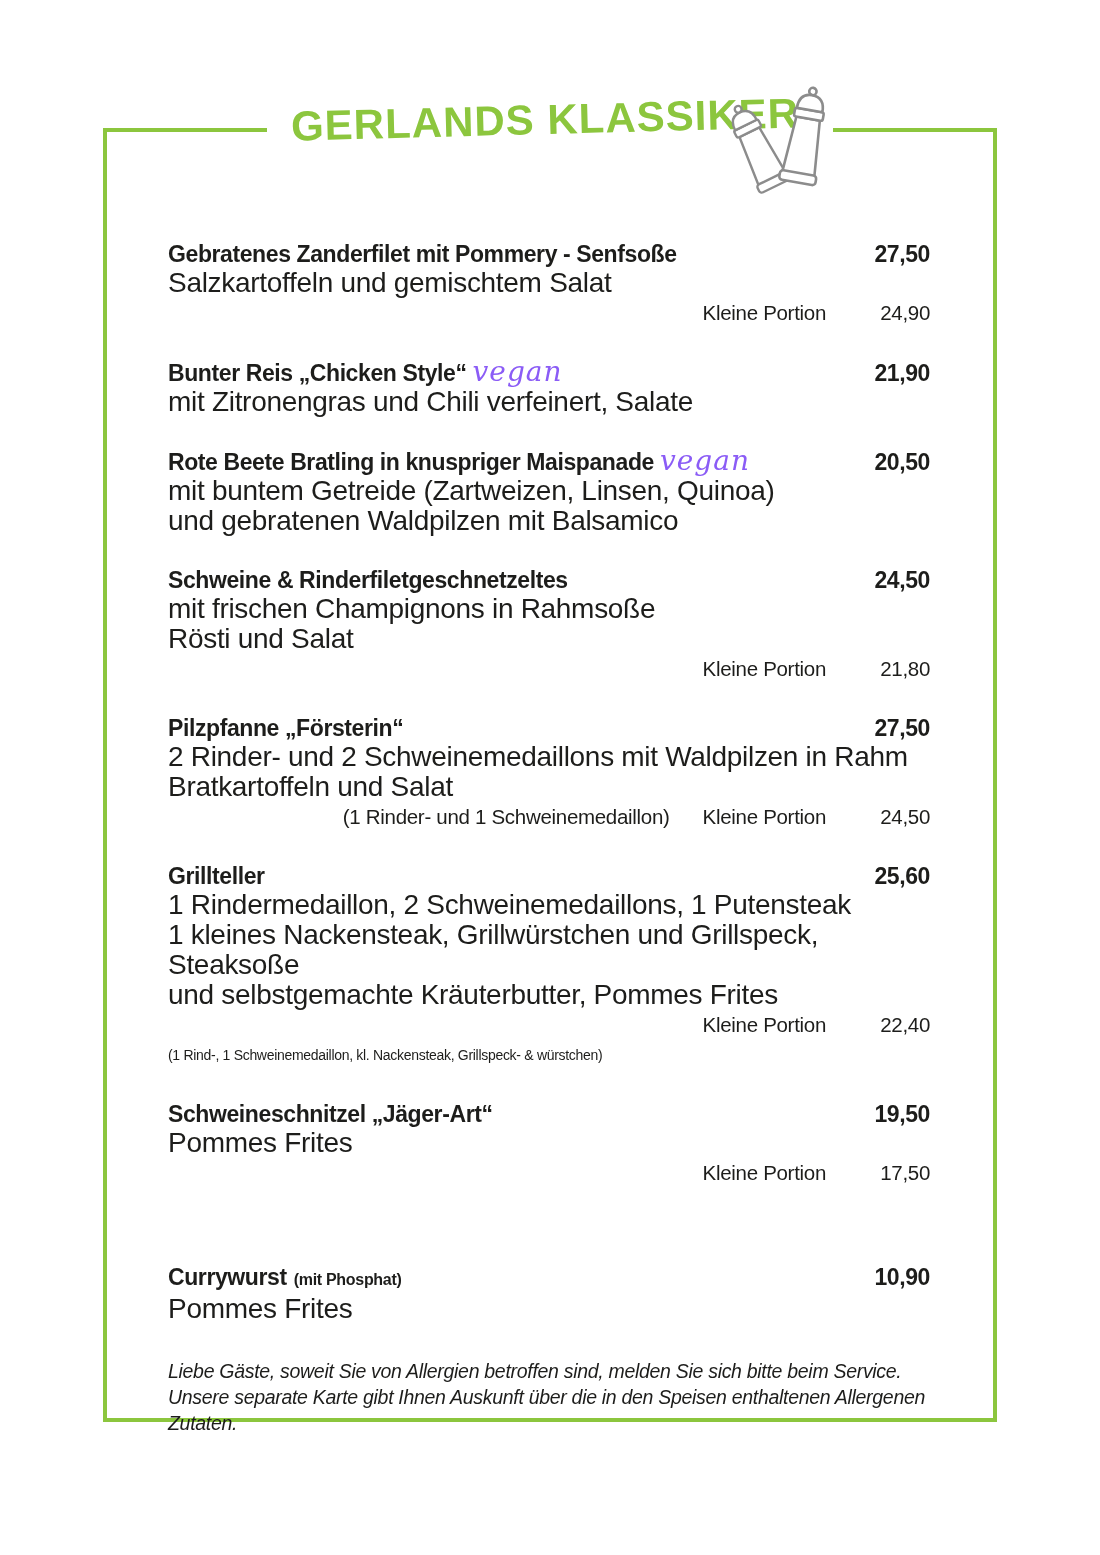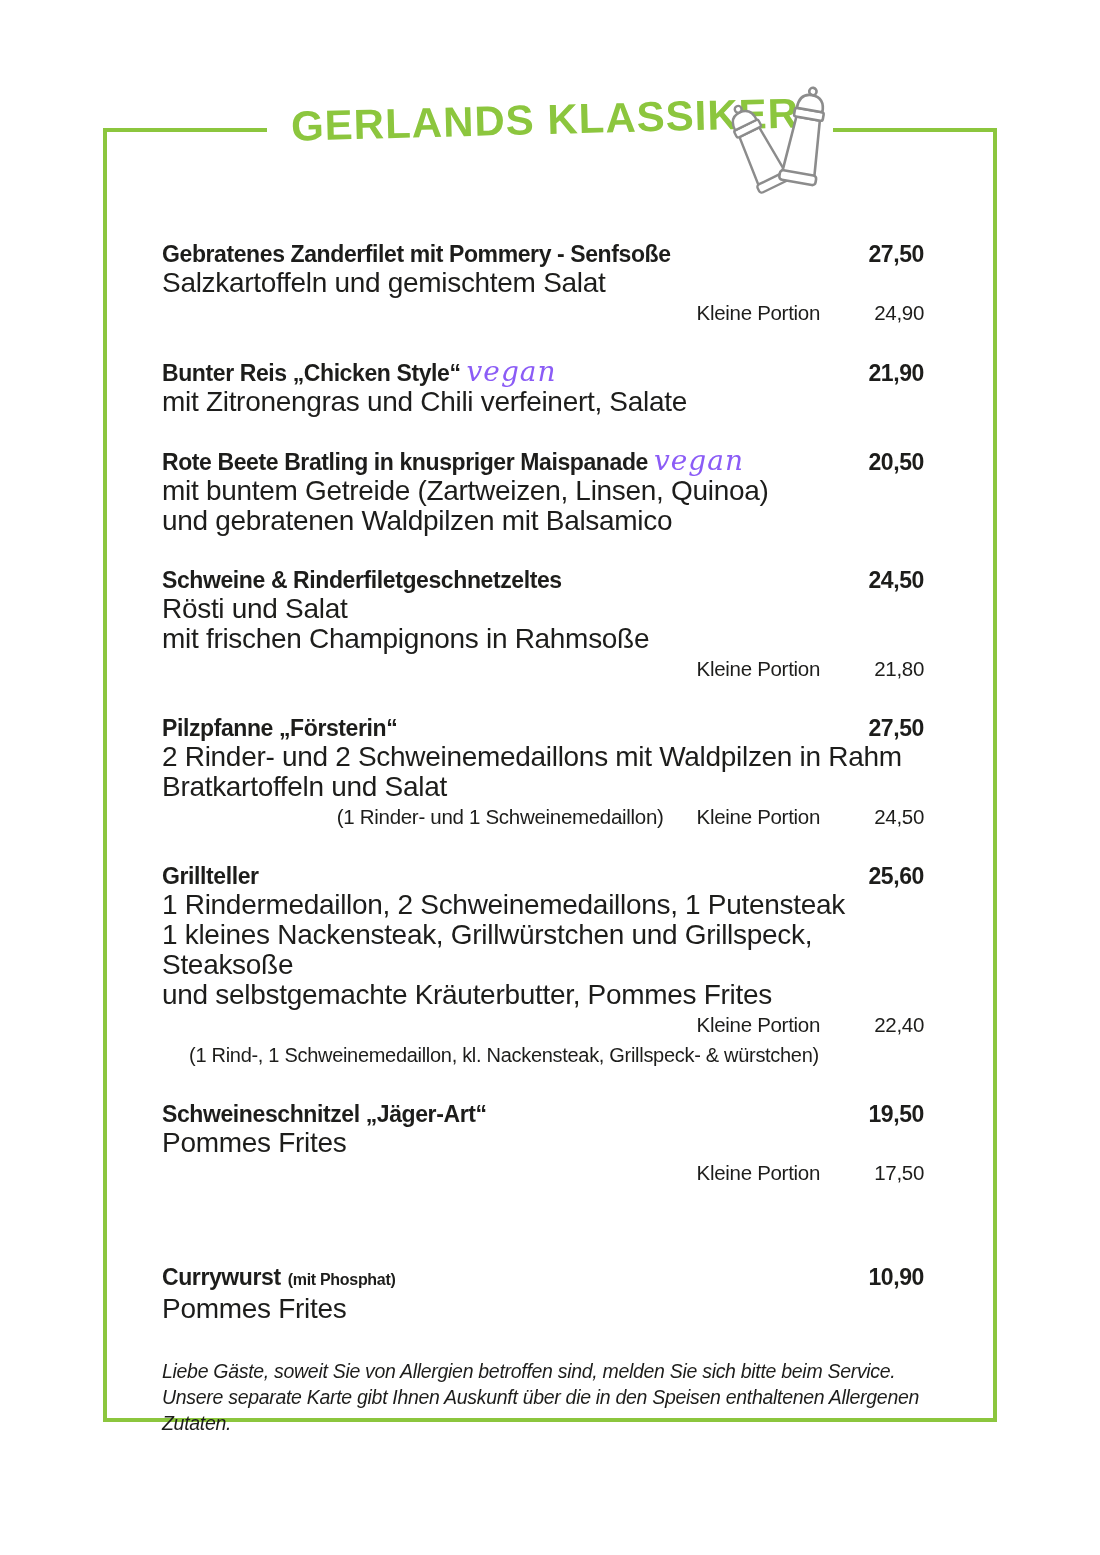--- a/index.html
+++ b/index.html
@@ -13,35 +13,35 @@
   .top-seg { position:absolute; top:0; height:4px; background:var(--accent); }
   .top-seg.left { left:0; width:160px; }
   .top-seg.right { right:0; width:160px; }
 
   .page-title { position:absolute; left:545px; top:96px; transform:translateX(-50%) rotate(-1.5deg);
                 color:var(--accent); font-size:42px; font-weight:bold; letter-spacing:1px;
                 white-space:nowrap; font-family:"Liberation Sans", sans-serif; }
 
   .shakers { position:absolute; left:728px; top:84px; }
 
-  .content { position:absolute; left:162px; top:240px; width:762px; }
+  .content { position:absolute; left:168px; top:240px; width:762px; }
 
   .item { margin-bottom:30px; }
   .item-head { display:flex; align-items:baseline; line-height:28px; }
   .item-name { font-size:23px; font-weight:bold; letter-spacing:-0.4px; }
   .item-suffix { font-size:16px; font-weight:bold; margin-left:7px; letter-spacing:-0.3px;margin-top:48px; }
   .vegan-label { color:#8b5cf6; font-style:italic; font-size:28px; margin-left:6px;
                  font-family:"DejaVu Serif", serif; letter-spacing:1px; }
   .item-price { margin-left:auto; font-size:23px; font-weight:bold; letter-spacing:-0.4px; }
   .desc-line { font-size:28px; line-height:30px; letter-spacing:-0.3px; }
   .kp-row { display:flex; justify-content:flex-end; align-items:baseline;
             font-size:20.5px; line-height:30px; letter-spacing:-0.3px;gap:24px; }
   .kp-note { margin-right:9px; }
   .kp-price { width:80px; text-align:right; }
-  .extra-note { text-align:center; padding-right:78px; font-size:20px; line-height:30px; letter-spacing:-0.3px; }
+  .extra-note { text-align:left; padding-right:78px; font-size:14px; line-height:30px; letter-spacing:-0.3px; }
 
   .footer { margin-top:34px; }
   .surcharge { font-size:23px; letter-spacing:-0.3px; margin-bottom:16px; }
   .allergy { font-style:italic; font-size:19.5px; line-height:26px; letter-spacing:-0.3px; }
 </style>
 </head>
 <body>
 
 <div class="page">
 
@@ -103,22 +103,22 @@
             <span class="item-price">20,50</span>
           </div>
           <div class="desc-line">mit buntem Getreide (Zartweizen, Linsen, Quinoa)</div>
           <div class="desc-line">und gebratenen Waldpilzen mit Balsamico</div>
         </div>
         <div class="item">
           <div class="item-head">
             <span class="item-name">Schweine &amp; Rinderfiletgeschnetzeltes</span>
             <span class="item-price">24,50</span>
           </div>
+          <div class="desc-line">mit frischen Champignons in Rahmsoße</div>
           <div class="desc-line">Rösti und Salat</div>
-          <div class="desc-line">mit frischen Champignons in Rahmsoße</div>
           <div class="kp-row">
             <span class="kp-label">Kleine Portion</span>
             <span class="kp-price">21,80</span>
           </div>
         </div>
         <div class="item">
           <div class="item-head">
             <span class="item-name">Pilzpfanne „Försterin“</span>
             <span class="item-price">27,50</span>
           </div>

